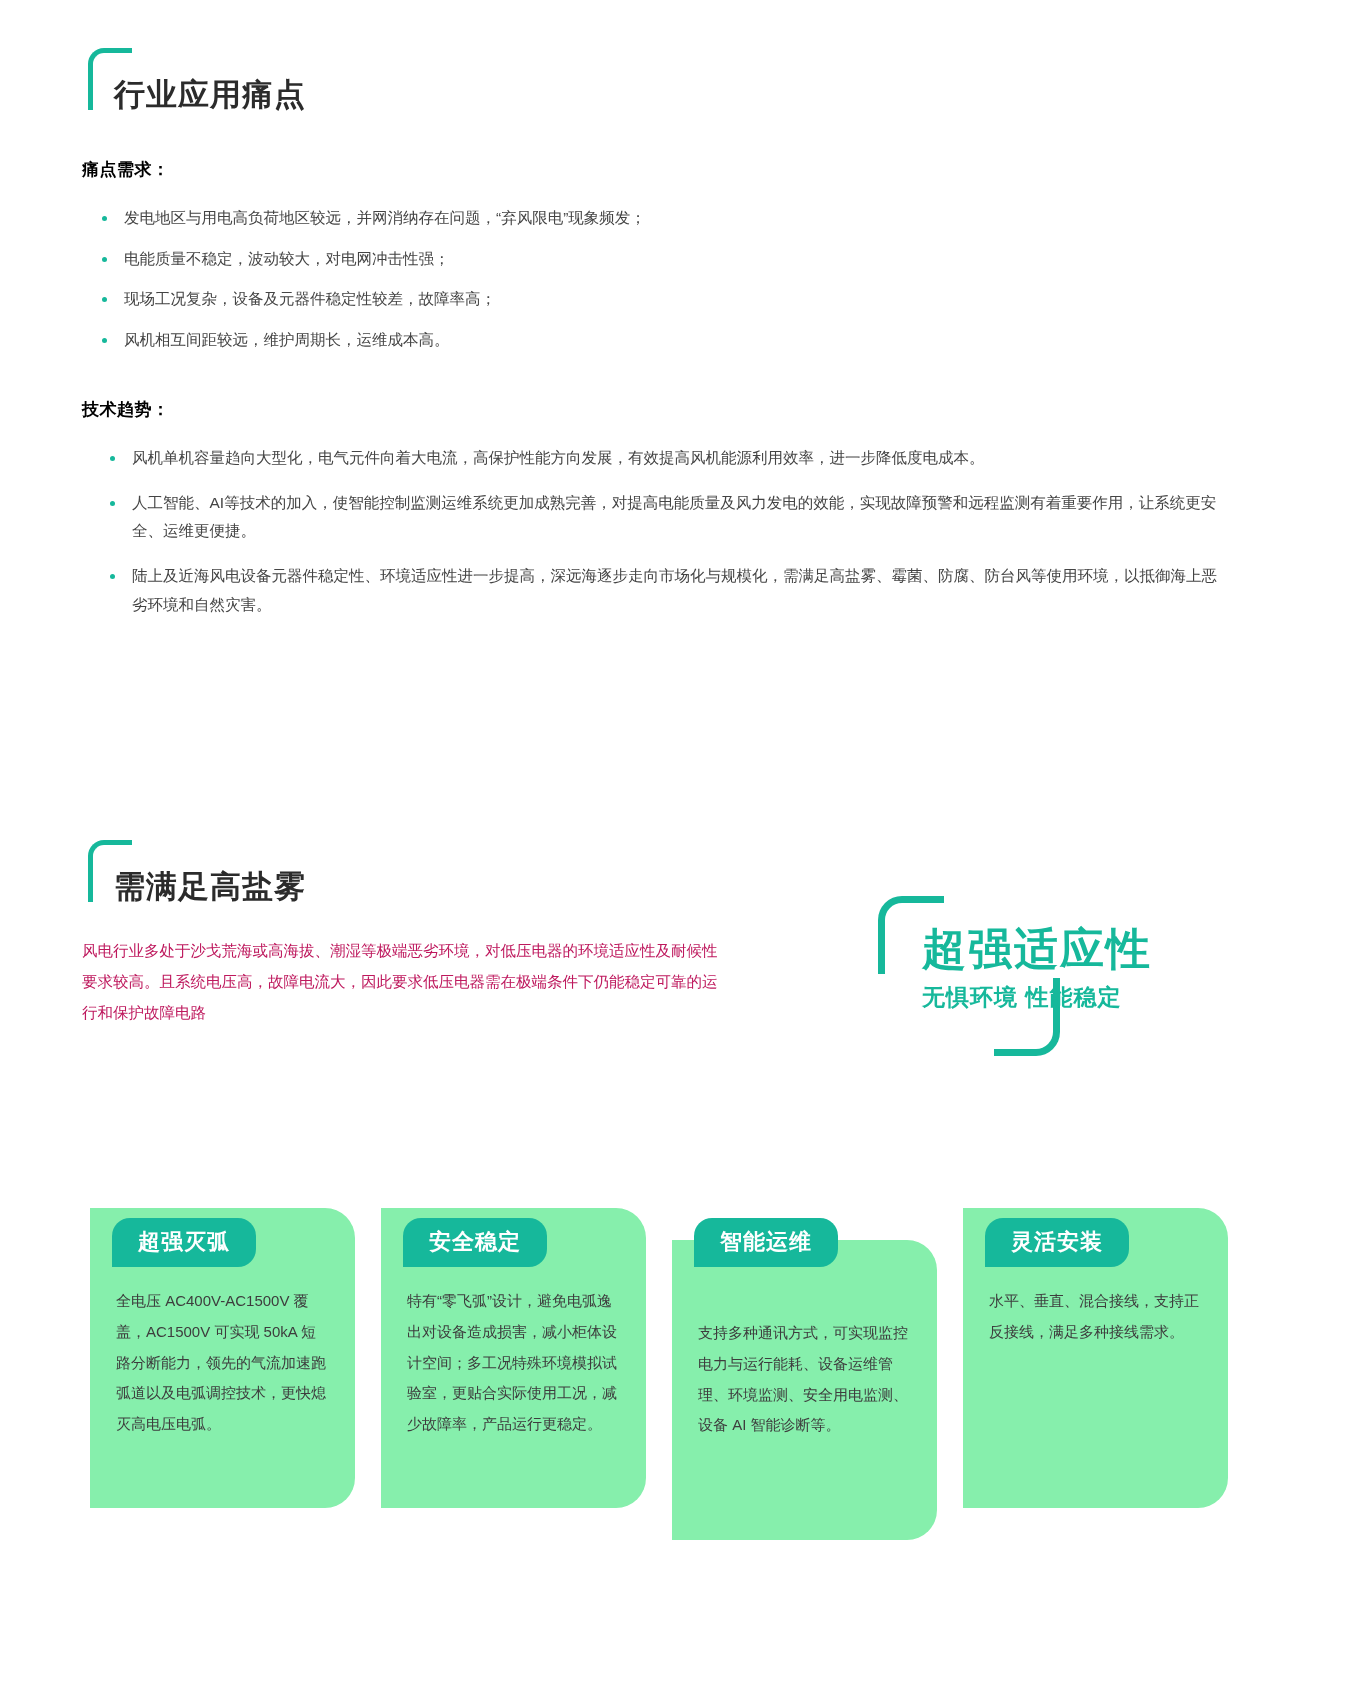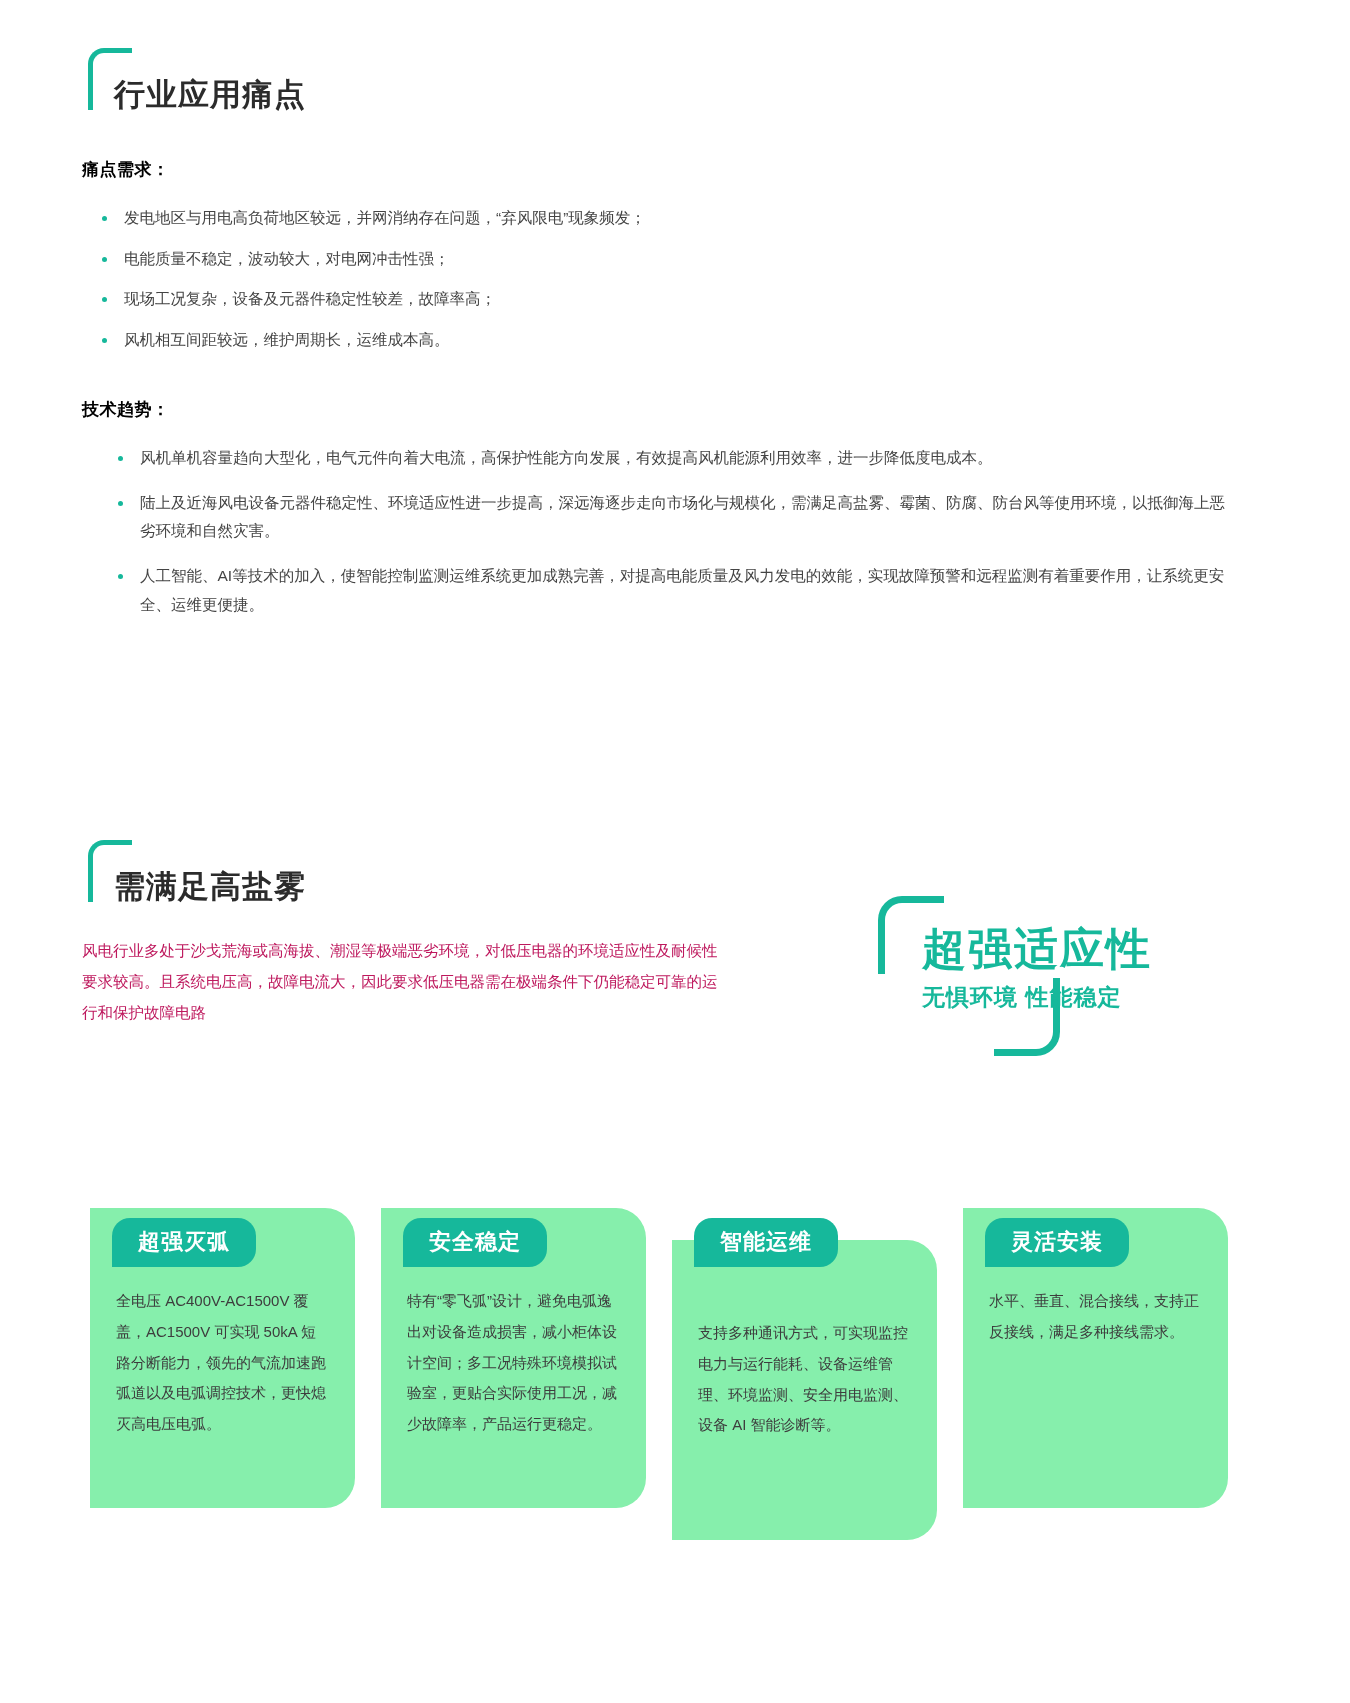--- a/index.html
+++ b/index.html
@@ -196,24 +196,24 @@
 
 <ul class="bullet-list" style="left:82px; top:192px; width:1100px;">
   <li>发电地区与用电高负荷地区较远，并网消纳存在问题，“弃风限电”现象频发；</li>
   <li>电能质量不稳定，波动较大，对电网冲击性强；</li>
   <li>现场工况复杂，设备及元器件稳定性较差，故障率高；</li>
   <li>风机相互间距较远，维护周期长，运维成本高。</li>
 </ul>
 
 <div class="block-label" style="left:82px; top:398px;">技术趋势：</div>
 
-<ul class="bullet-list wide" style="left:98px; top:432px; width:1130px;">
+<ul class="bullet-list wide" style="left:90px; top:432px; width:1130px;">
   <li>风机单机容量趋向大型化，电气元件向着大电流，高保护性能方向发展，有效提高风机能源利用效率，进一步降低度电成本。</li>
+  <li>人工智能、AI等技术的加入，使智能控制监测运维系统更加成熟完善，对提高电能质量及风力发电的效能，实现故障预警和远程监测有着重要作用，让系统更安全、运维更便捷。</li>
   <li>陆上及近海风电设备元器件稳定性、环境适应性进一步提高，深远海逐步走向市场化与规模化，需满足高盐雾、霉菌、防腐、防台风等使用环境，以抵御海上恶劣环境和自然灾害。</li>
-  <li>人工智能、AI等技术的加入，使智能控制监测运维系统更加成熟完善，对提高电能质量及风力发电的效能，实现故障预警和远程监测有着重要作用，让系统更安全、运维更便捷。</li>
 </ul>
 
 <div class="section-head" style="left:88px; top:840px; width:420px; height:70px;">
   <span class="bracket"></span>
   <span class="section-title">需满足高盐雾</span>
 </div>
 
 <div class="solution-text" style="left:82px; top:935px;">风电行业多处于沙戈荒海或高海拔、潮湿等极端恶劣环境，对低压电器的环境适应性及耐候性要求较高。且系统电压高，故障电流大，因此要求低压电器需在极端条件下仍能稳定可靠的运行和保护故障电路</div>
 
 <div class="badge">

